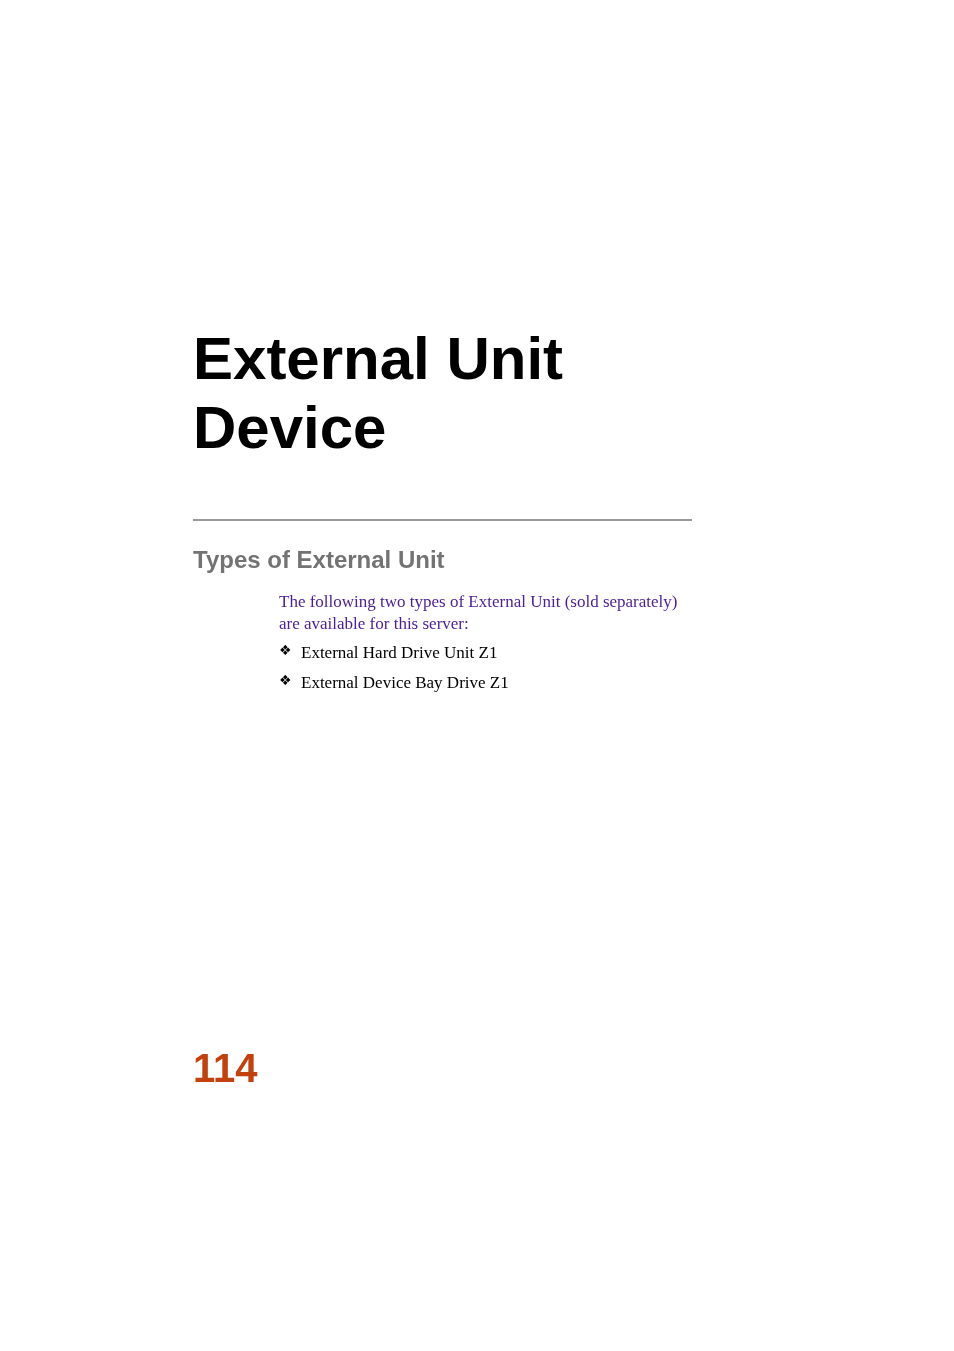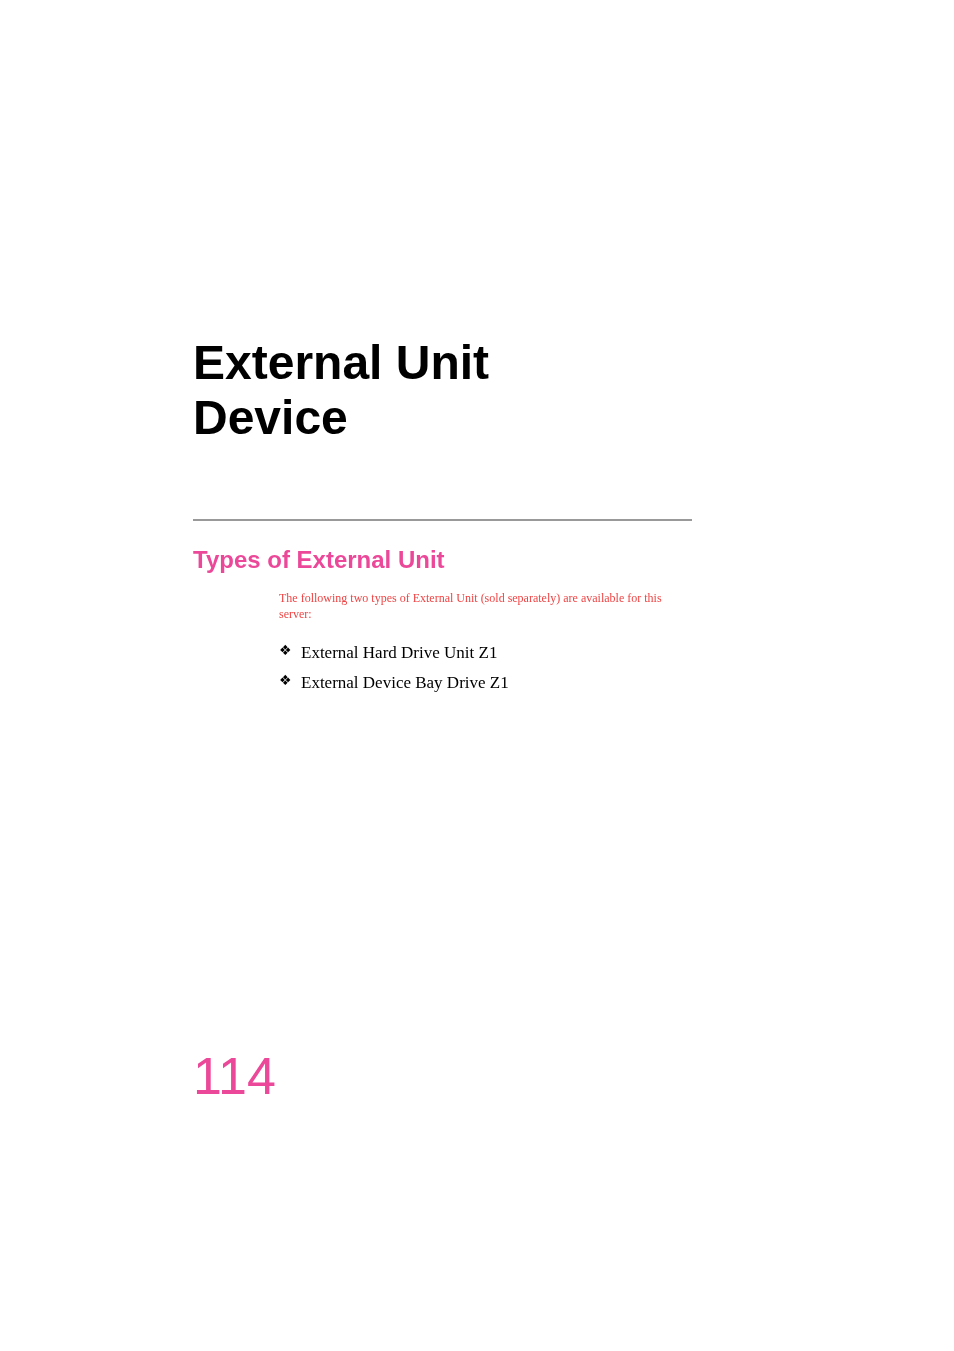--- a/index.html
+++ b/index.html
@@ -16,53 +16,53 @@
       color: #000000;
     }
     .page {
       position: relative;
       width: 100%;
       height: 100%;
     }
     .chapter-title {
       position: absolute;
       left: 193px;
-      top: 335px;
+      top: 324px;
       font-family: Arial, Helvetica, sans-serif;
       font-weight: bold;
-      font-size: 48px;
+      font-size: 60px;
       line-height: 1.15;
       color: #000000;
     }
     .title-rule {
       position: absolute;
       left: 193px;
       top: 519px;
       width: 499px;
       height: 0;
       border-top: 2px solid #999999;
     }
     .section-heading {
       position: absolute;
       left: 193px;
       top: 546px;
       font-family: Arial, Helvetica, sans-serif;
       font-weight: bold;
       font-size: 24px;
-      color: #ec4899;
+      color: #737373;
     }
     .intro-paragraph {
       position: absolute;
       left: 279px;
       top: 591px;
       width: 410px;
       font-family: "Times New Roman", Times, serif;
-      font-size: 12px;
+      font-size: 17px;
       line-height: 1.3;
-      color: #ef4444;
+      color: #4c1d95;
     }
     .bullet-list {
       position: absolute;
       left: 279px;
       top: 642px;
       list-style: none;
     }
     .bullet-list li {
       font-family: "Times New Roman", Times, serif;
       font-size: 17px;
@@ -75,23 +75,23 @@
       display: inline-block;
       width: 22px;
       flex-shrink: 0;
       font-size: 14px;
     }
     .page-number {
       position: absolute;
       left: 193px;
       top: 1046px;
       font-family: Arial, Helvetica, sans-serif;
-      font-weight: normal;
-      font-size: 52px;
-      color: #ec4899;
+      font-weight: bold;
+      font-size: 40px;
+      color: #c2410c;
     }
   </style>
 </head>
 <body>
 
 <div class="page">
 
   <h1 class="chapter-title">
     <span>External Unit</span><br>
     <span>Device</span>

